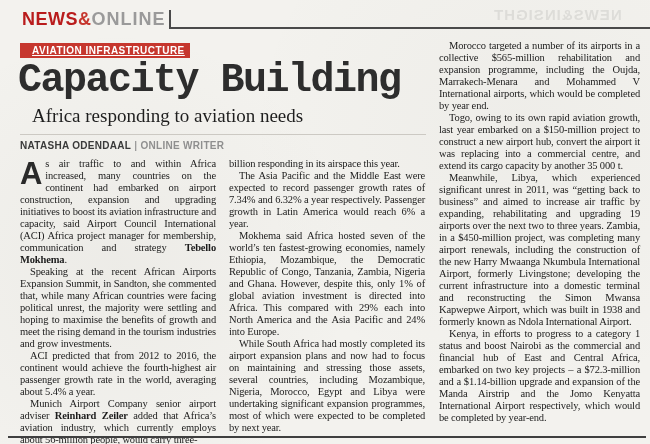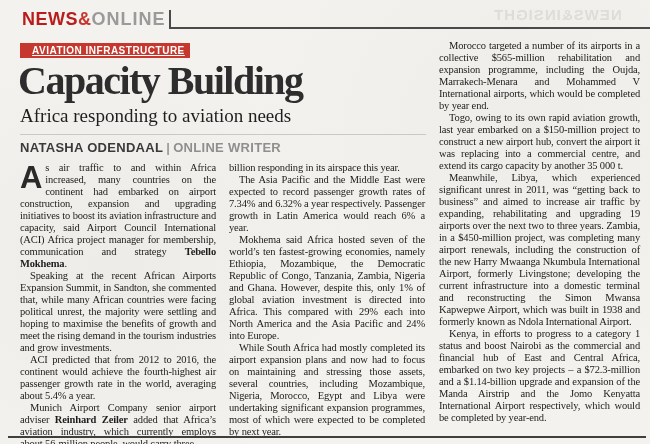--- a/index.html
+++ b/index.html
@@ -49,34 +49,34 @@
 
   
   .kicker {
     display: inline-block;
     background: #c6372e; color: #ffffff;
     font-family: "Liberation Sans", sans-serif;
     font-size: 10px; font-weight: bold; letter-spacing: 0.5px;
     padding: 2px 5px 2px 12px; line-height: 1.1; text-decoration: underline;
   }
   .headline {
-    font-family: Liberation Serif, serif;
+    font-family: Liberation Mono, monospace;
     font-size: 40px; font-weight: bold; letter-spacing: -1.5px;
     color: #2d2d2d; line-height: 1.0;
     margin: 3px 0 5px -2px;
   }
   .subtitle {
     font-family: "Liberation Serif", serif;
     font-size: 19px; color: #1e1e1e; line-height: 1.1;
-    margin: 0 0 7px 0; font-weight: normal;
+    margin: 0 0 7px 12px; font-weight: normal;
   }
   .byline-rule { border-top: 1px solid #ccc9c3; }
   .byline {
     font-family: "Liberation Sans", sans-serif;
-    font-size: 13px; font-weight: bold; letter-spacing: 0.3px;
+    font-size: 10px; font-weight: bold; letter-spacing: 0.3px;
     color: #3a3a3a; padding: 5px 0 7px 0;
   }
   .byline .sep { color: #9a9a9a; padding: 0 3px; }
   .byline .role { color: #8f8f8f; }
 
   
   .body-cols { display: flex; gap: 13px; }
   .bcol { width: 196px; flex: none; }
   p.para {
     margin: 0;

